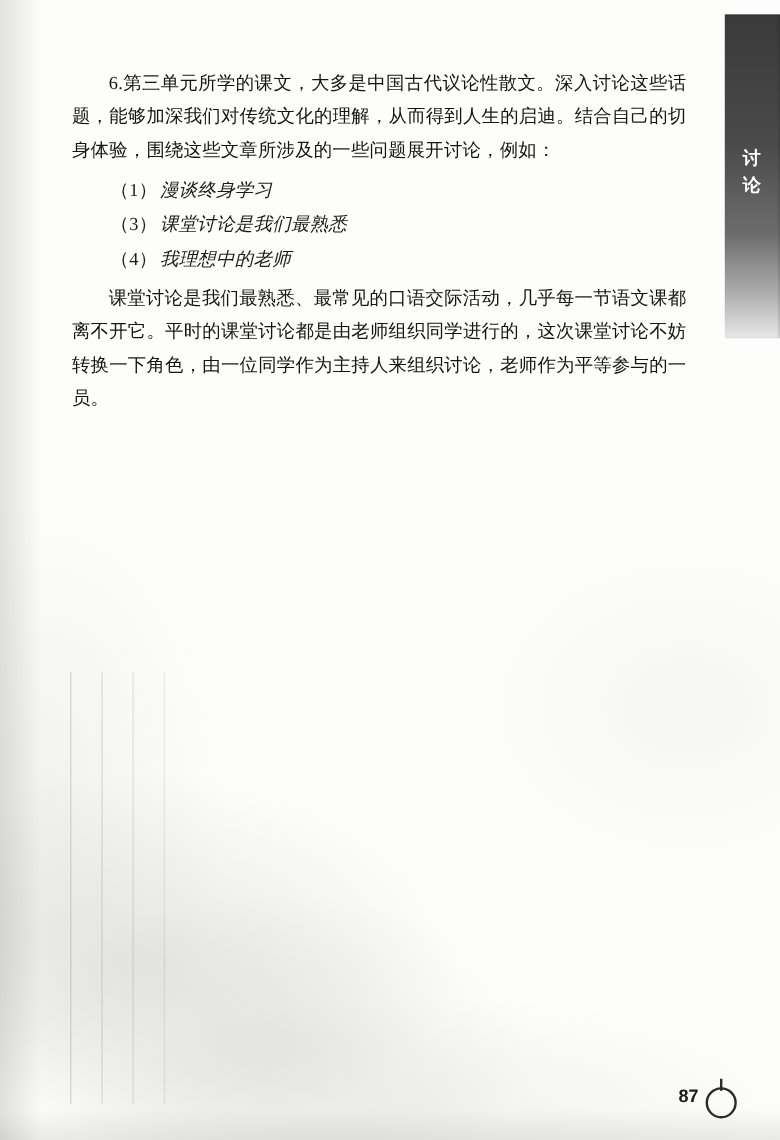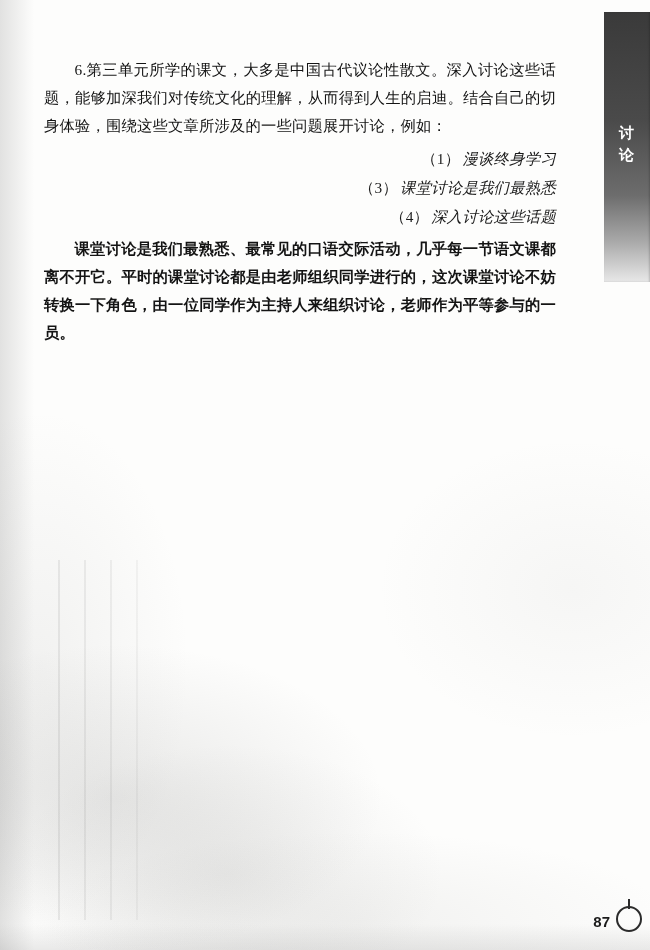--- a/index.html
+++ b/index.html
@@ -85,61 +85,59 @@
     line-height: 22px;
     letter-spacing: 1px;
     font-family: "Liberation Sans", "DejaVu Sans", sans-serif;
     font-weight: bold;
   }
   .side-tab-label span { display: block; }
 
   
   .content {
     position: absolute;
-    left: 44px;
+    left: 60px;
     top: 56px;
     width: 512px;
   }
   .para {
     font-size: 15.3px;
     line-height: 28px;
     text-align: justify;
     text-justify: inter-character;
     margin: 0 0 2px 0;
     color: #141414;
     letter-spacing: 0.2px;
   }
   .para.indent { text-indent: 2em; }
 
   .list {
     margin: 4px 0 4px 0;
     padding: 0;
     list-style: none;
-    text-align: right;
   }
   .list li {
     font-size: 15.3px;
     line-height: 29px;
     color: #1a1a1a;
     margin-left: 2.1em;
     font-family: "Liberation Serif", "DejaVu Serif", serif;
     letter-spacing: 0.3px;
   }
   .list li .num { margin-right: 2px; }
   .list li .txt { font-style: italic; }
 
-  .para.last { margin-top: 2px; font-weight: bold; }
+  .para.last { margin-top: 2px; }
 
   
   .footer {
     position: absolute;
-    right: 8px;
+    right: 36px;
     bottom: 18px;
     display: flex;
-    align-items: flex-end;
     gap: 6px;
   }
   .page-number {
     font-family: "Liberation Sans", "DejaVu Sans", sans-serif;
     font-size: 15px;
     font-weight: bold;
     color: #1b1b1b;
     line-height: 1;
     padding-bottom: 3px;
   }
@@ -183,21 +181,21 @@
     <p class="para indent"><span>6.</span><span>第三单元所学的课文，大多是中国古代议论性散文。深入讨论这些话题，能够加深我们对传统文化的理解，从而得到人生的启迪。结合自己的切身体验，围绕这些文章所涉及的一些问题展开讨论，例如：</span></p>
 
     <ul class="list">
       <li>
         <span class="num">（1）</span><span class="txt">漫谈终身学习</span>
       </li>
       <li>
         <span class="num">（3）</span><span class="txt">课堂讨论是我们最熟悉</span>
       </li>
       <li>
-        <span class="num">（4）</span><span class="txt">深入讨论这些话题</span>
+        <span class="num">（4）</span><span class="txt">我理想中的老师</span>
       </li>
     </ul>
 
     <p class="para indent last">课堂讨论是我们最熟悉、最常见的口语交际活动，几乎每一节语文课都离不开它。平时的课堂讨论都是由老师组织同学进行的，这次课堂讨论不妨转换一下角色，由一位同学作为主持人来组织讨论，老师作为平等参与的一员。</p>
 
   </div>
 
   <div class="footer">
     <div class="page-number">87</div>
     <div class="corner-mark"></div>

